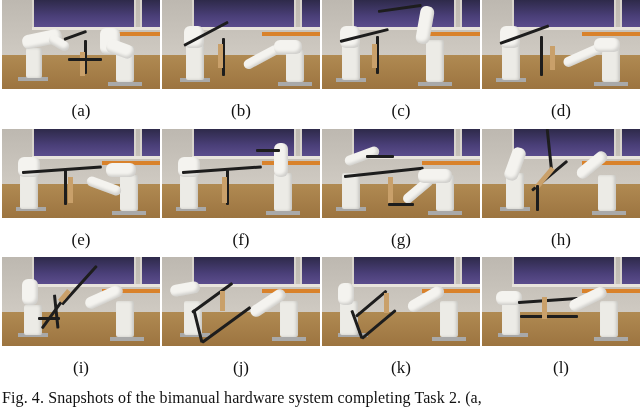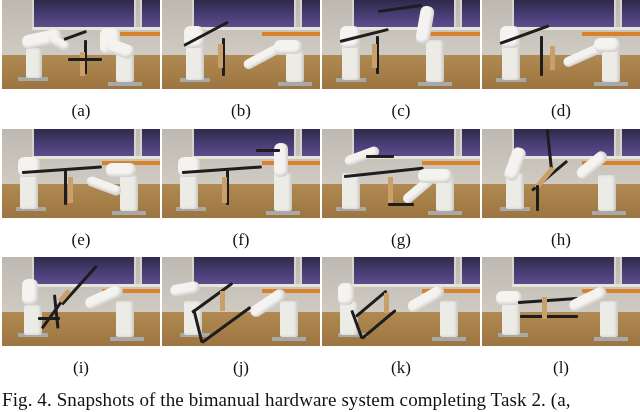--- a/index.html
+++ b/index.html
@@ -12,21 +12,21 @@
   .photo .window { position:absolute; top:0; height:30%; background:linear-gradient(#2e2a4a,#4a3f78 60%,#5b4d8c); border-left:2px solid #d8d4cc; border-right:2px solid #d8d4cc; }
   .photo .sill { position:absolute; top:30%; height:3px; background:#e8e4dc; }
   .photo .rail { position:absolute; top:36%; height:4px; background:#d9822b; }
   .photo .table { position:absolute; left:0; bottom:0; width:100%; height:38%; background:linear-gradient(#b08a52,#9c7440); }
   .photo .robot { position:absolute; background:#f4f3ef; border-radius:6px; box-shadow: inset -2px -2px 3px rgba(0,0,0,0.15); }
   .photo .base { position:absolute; background:#ecebe6; border-radius:2px; box-shadow: inset -2px 0 3px rgba(0,0,0,0.15); }
   .photo .plate { position:absolute; height:4px; background:#a9a9a9; }
   .photo .bar { position:absolute; background:#1d1d1d; height:3px; transform-origin:left center; border-radius:1px; }
   .photo .plank { position:absolute; background:#c9a06a; width:5px; }
   .label { position:absolute; width:158px; text-align:center; font-size:17px; }
-  .caption { position:absolute; left:2px; top:389px; font-size:19px; white-space:nowrap; letter-spacing:0.1px; }
+  .caption { position:absolute; left:2px; top:389px; font-size:16px; white-space:nowrap; letter-spacing:0.1px; }
 </style>
 </head>
 <body>
 
 <div class="grid">
 
   <div class="row" style="top:0;">
     <div class="cell" style="left:2px;">
       <div class="photo">
         <div class="wall"></div>

